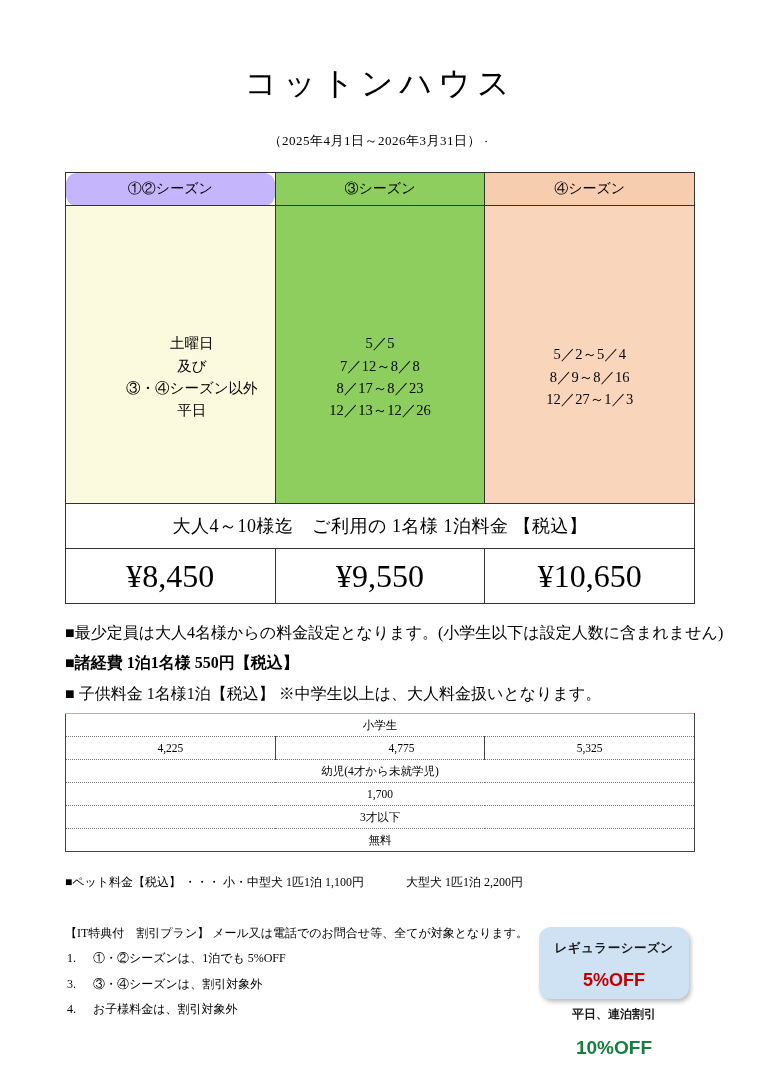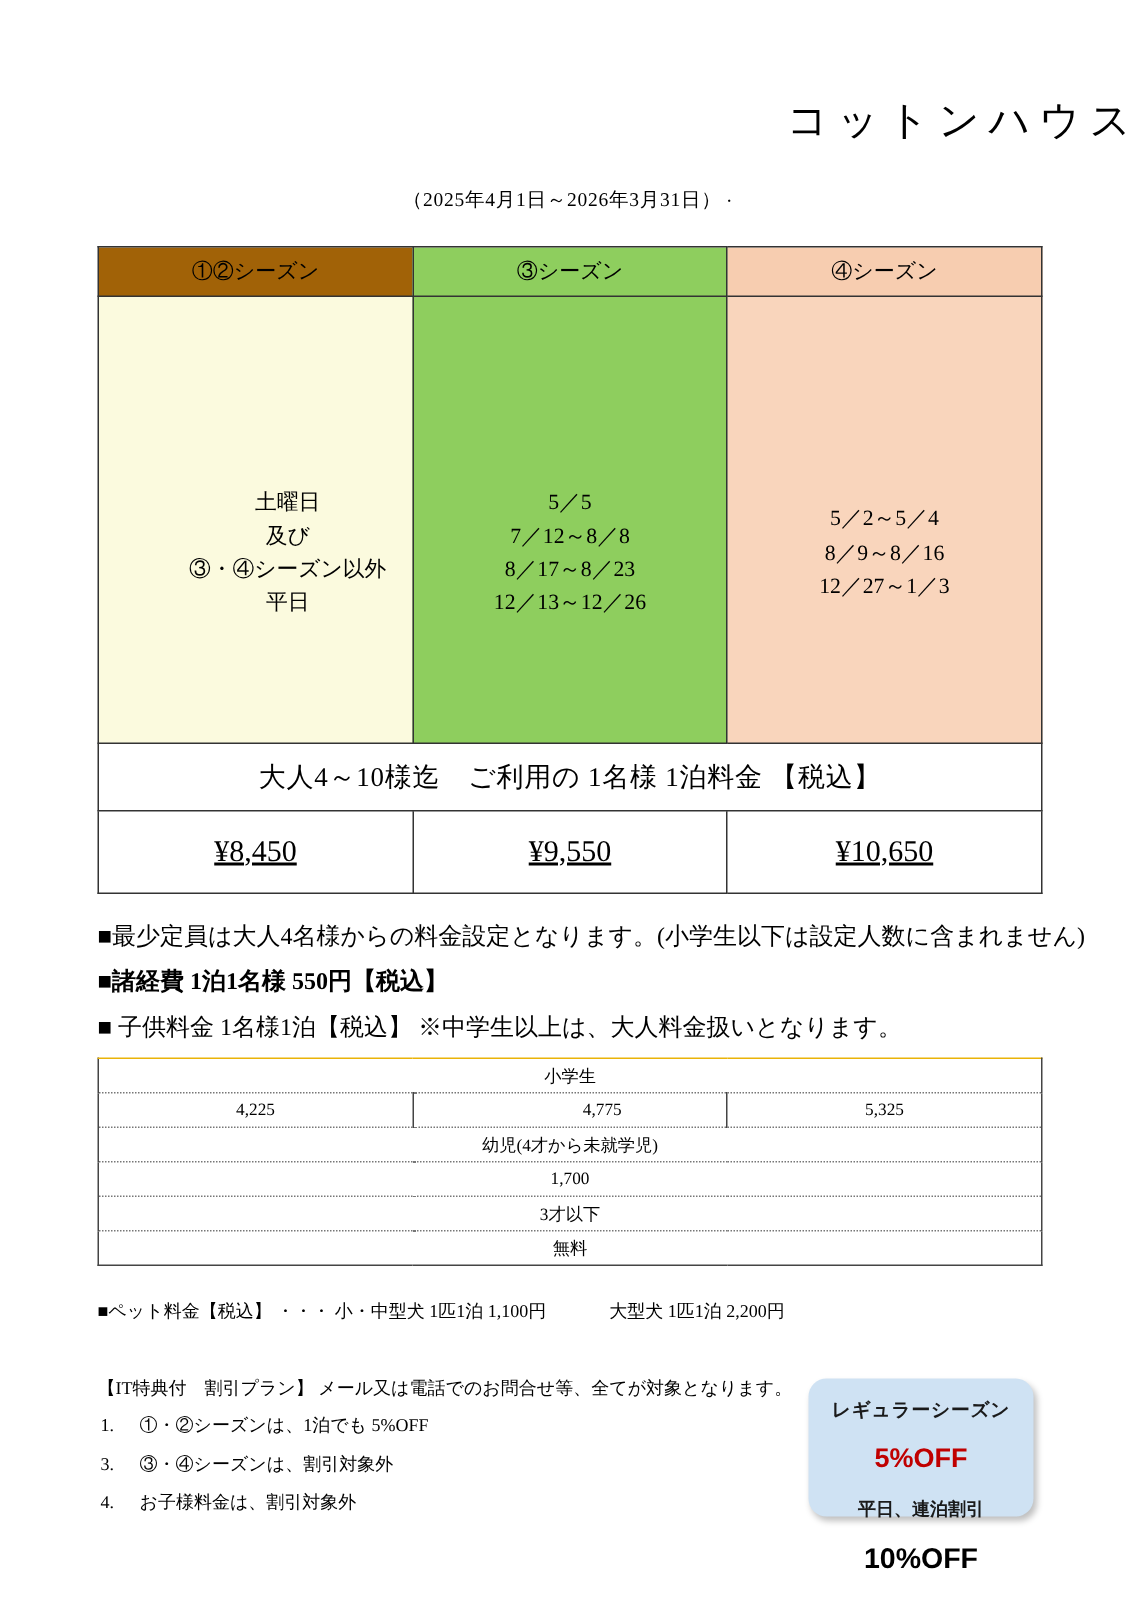--- a/index.html
+++ b/index.html
@@ -17,22 +17,22 @@
   }
   .page {
     position: relative;
     width: 760px;
     height: 1074px;
     box-sizing: border-box;
   }
 
   
   .title {
-    text-align: right;
-    font-size: 27px;
+    text-align: center;
+    font-size: 32px;
     letter-spacing: 6px;
     margin-top: 62px;
     font-family: "Liberation Serif", "DejaVu Serif", serif;
   }
   .subtitle {
     text-align: center;
     font-size: 13px;
     margin-top: 26px;
     letter-spacing: 0.5px;
   }
@@ -51,21 +51,21 @@
   .season-table td, .season-table th {
     border: 1px solid #333333;
     text-align: center;
     vertical-align: middle;
     font-weight: normal;
   }
   .hdr {
     height: 30px;
     font-size: 14px;
   }
-  .hdr-1 { background: #a16207; }
+  .hdr-1 { background: #c4b5fd; border-radius: 11px; }
   .hdr-3 { background: #8ece5e; }
   .hdr-4 { background: #f7cdb0; }
 
   .body-cell {
     height: 250px;
     font-size: 14.5px;
     line-height: 1.55;
     vertical-align: top;
     padding-top: 46px;
   }
@@ -73,22 +73,21 @@
   .body-3 { background: #8ece5e; }
   .body-4 { background: #f9d5bc; }
 
   .span-row td {
     height: 42px;
     font-size: 18px;
     letter-spacing: 0.5px;
   }
   .price-row td {
     height: 52px;
-    font-size: 20px;
-    text-decoration: underline;
+    font-size: 32px;
   }
 
   
   .notes {
     width: 630px;
     margin: 14px auto 0 auto;
     font-size: 16px;
     line-height: 1.9;
   }
   .note-line { white-space: nowrap; }
@@ -135,34 +134,34 @@
   .it-list { list-style: none; margin: 0; padding: 0; }
   .it-list li { padding-left: 2px; }
   .it-num { display: inline-block; width: 26px; }
 
   
   .badge {
     position: absolute;
     right: 6px;
     top: 6px;
     width: 150px;
-    height: 92px;
+    height: 72px;
     background: #cfe2f3;
     border-radius: 12px;
     box-shadow: 2px 3px 4px rgba(0,0,0,0.25);
     text-align: center;
     font-family: "Liberation Sans", sans-serif;
     color: #1a1a1a;
     padding-top: 8px;
     box-sizing: border-box;
   }
   .badge .b-line1 { font-size: 12.5px; font-weight: bold; letter-spacing: 0.5px; }
   .badge .b-line2 { font-size: 18px; font-weight: bold; color: #c00000; margin-top: 1px; }
   .badge .b-line3 { font-size: 12px; font-weight: bold; margin-top: 2px; }
-  .badge .b-line4 { font-size: 19px; font-weight: bold; color: #000000; margin-top: 1px; }
+  .badge .b-line4 { font-size: 19px; font-weight: bold; color: #15803d; margin-top: 1px; }
 </style>
 </head>
 <body>
 
 <div class="page">
 
   <div class="title">コットンハウス</div>
 
   <div class="subtitle">
     <span>（2025年4月1日～2026年3月31日）</span><span class="dot">・</span>

